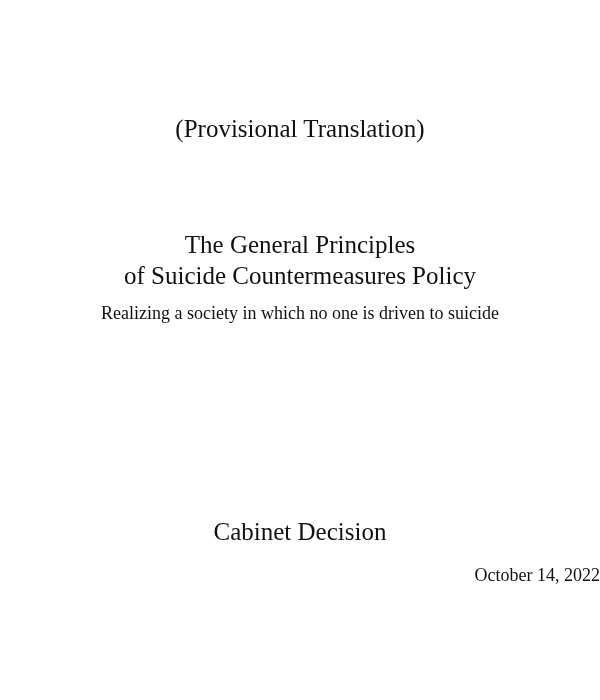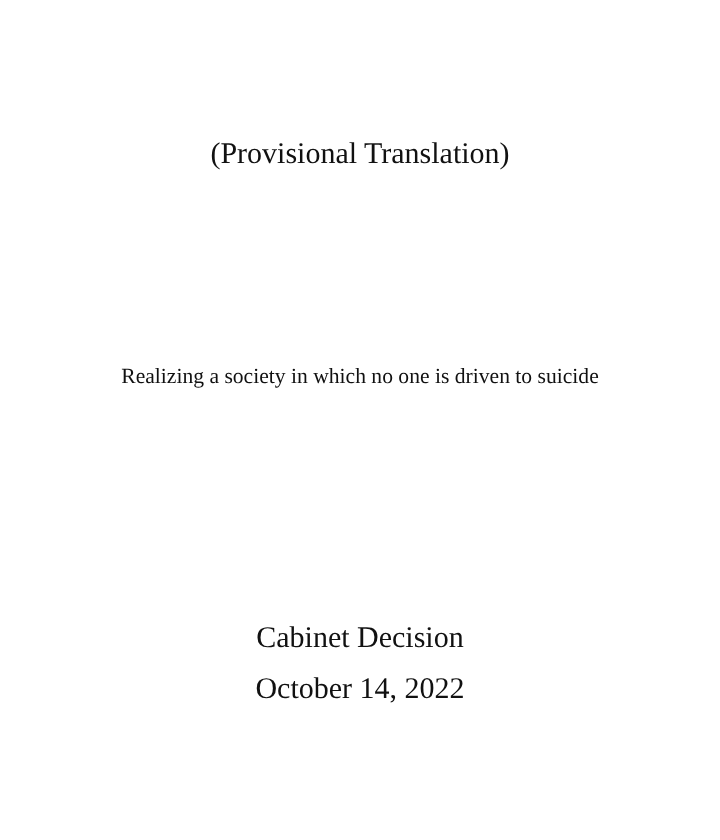--- a/index.html
+++ b/index.html
@@ -43,31 +43,36 @@
     font-size: 18px;
     line-height: 18px;
   }
   .decision-label {
     top: 517px;
     font-size: 25px;
     line-height: 30px;
   }
   .decision-date {
     top: 560px;
-    font-size: 25px;
+    font-size: 18px;
     line-height: 30px;
+    text-align: right;
   }
 </style>
 </head>
 <body style="background: rgb(255, 255, 255);">
 
 <div class="page" style="color: rgb(17, 17, 17); background: rgb(255, 255, 255);">
 
   <div class="line translation-note">(Provisional Translation)</div>
 
+  <div class="line doc-title">
+    <div>The General Principles</div>
+    <div>of Suicide Countermeasures Policy</div>
+  </div>
 
   <div class="line doc-subtitle">Realizing a society in which no one is driven to suicide</div>
 
   <div class="line decision-label">Cabinet Decision</div>
 
   <div class="line decision-date">October 14, 2022</div>
 
 </div>
 
 </body></html>

